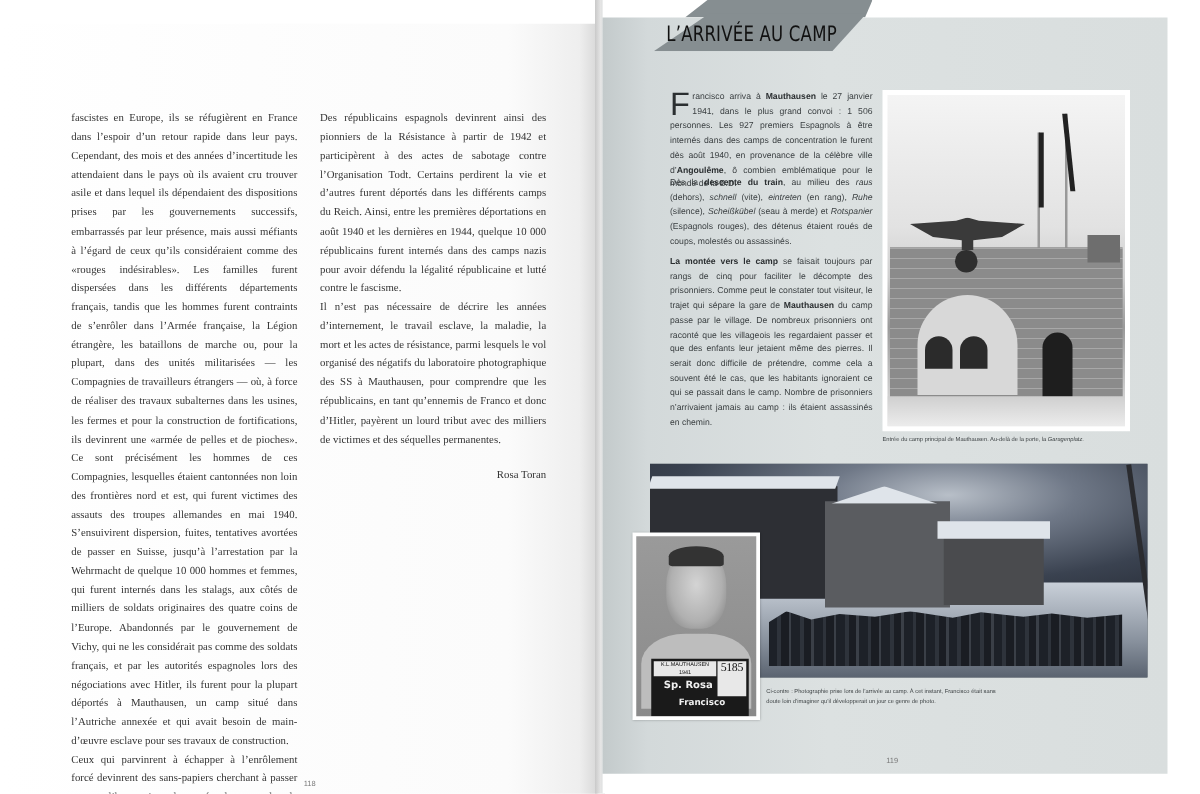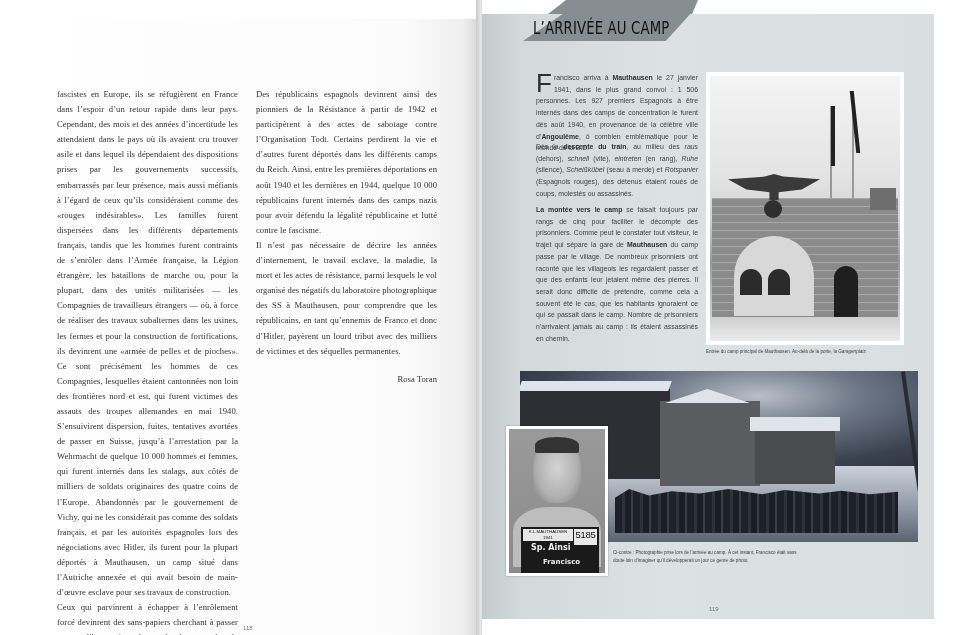--- a/index.html
+++ b/index.html
@@ -138,22 +138,22 @@
   }
   .mugshot .img { position: relative; width: 100%; height: 100%; overflow: hidden;
     background: linear-gradient(#9a9a9a, #8a8a8a); }
   .face { position: absolute; left: 24px; top: 10px; width: 48px; height: 64px; border-radius: 45% 45% 40% 40%;
     background: radial-gradient(ellipse at 50% 45%, #d4d4d4 0%, #b0b0b0 60%, #7a7a7a 100%); }
   .hair { position: absolute; left: 26px; top: 8px; width: 44px; height: 16px; border-radius: 50% 50% 10% 10%; background: #333; }
   .shoulders { position: absolute; left: 4px; right: 4px; top: 78px; height: 60px; border-radius: 40% 40% 0 0; background: #bdbdbd; }
   .plate { position: absolute; left: 12px; top: 98px; width: 78px; height: 46px; background: #1a1a1a; }
   .plate-head { position: absolute; left: 2px; top: 2px; width: 50px; height: 12px; background: #e8e8e8;
     font-family: "Liberation Sans", sans-serif; font-size: 4.4px; line-height: 5.5px; text-align: center; color: #111; }
-  .plate-num { position: absolute; right: 2px; top: 2px; width: 23px; height: 16px; background: #e8e8e8;
-    font-family: Liberation Sans, sans-serif; font-size: 9.5px; line-height: 12px; text-align: center; color: #111; letter-spacing: -0.3px; }
+  .plate-num { position: absolute; right: 2px; top: 2px; width: 23px; height: 28px; background: #e8e8e8;
+    font-family: Liberation Serif, serif; font-size: 9.5px; line-height: 12px; text-align: center; color: #111; letter-spacing: -0.3px; }
   .plate-name1 { position: absolute; left: 10px; top: 16px; font-family: "DejaVu Sans", sans-serif; font-size: 8px; color: #eee; font-weight: bold; }
   .plate-name2 { position: absolute; left: 22px; top: 31px; font-family: "DejaVu Sans", sans-serif; font-size: 7px; color: #eee; font-weight: bold; }
 </style>
 </head>
 <body>
 
 <div class="spread">
 
   <div class="page-left">
     <div class="col col1">
@@ -235,21 +235,21 @@
     <div class="img">
       <div class="shoulders"></div>
       <div class="face"></div>
       <div class="hair"></div>
       <div class="plate">
         <div class="plate-head">
           <div>K.L.MAUTHAUSEN</div>
           <div>1941</div>
         </div>
         <div class="plate-num">5185</div>
-        <div class="plate-name1">Sp. Ainsi</div>
+        <div class="plate-name1">Sp. Rosa</div>
         <div class="plate-name2">Francisco</div>
       </div>
     </div>
   </div>
 
   <div class="caption caption-arrival">Ci-contre : Photographie prise lors de l’arrivée au camp. À cet instant, Francisco était sans doute loin d’imaginer qu’il développerait un jour ce genre de photo.</div>
 
 </div>
 
 </body></html>

